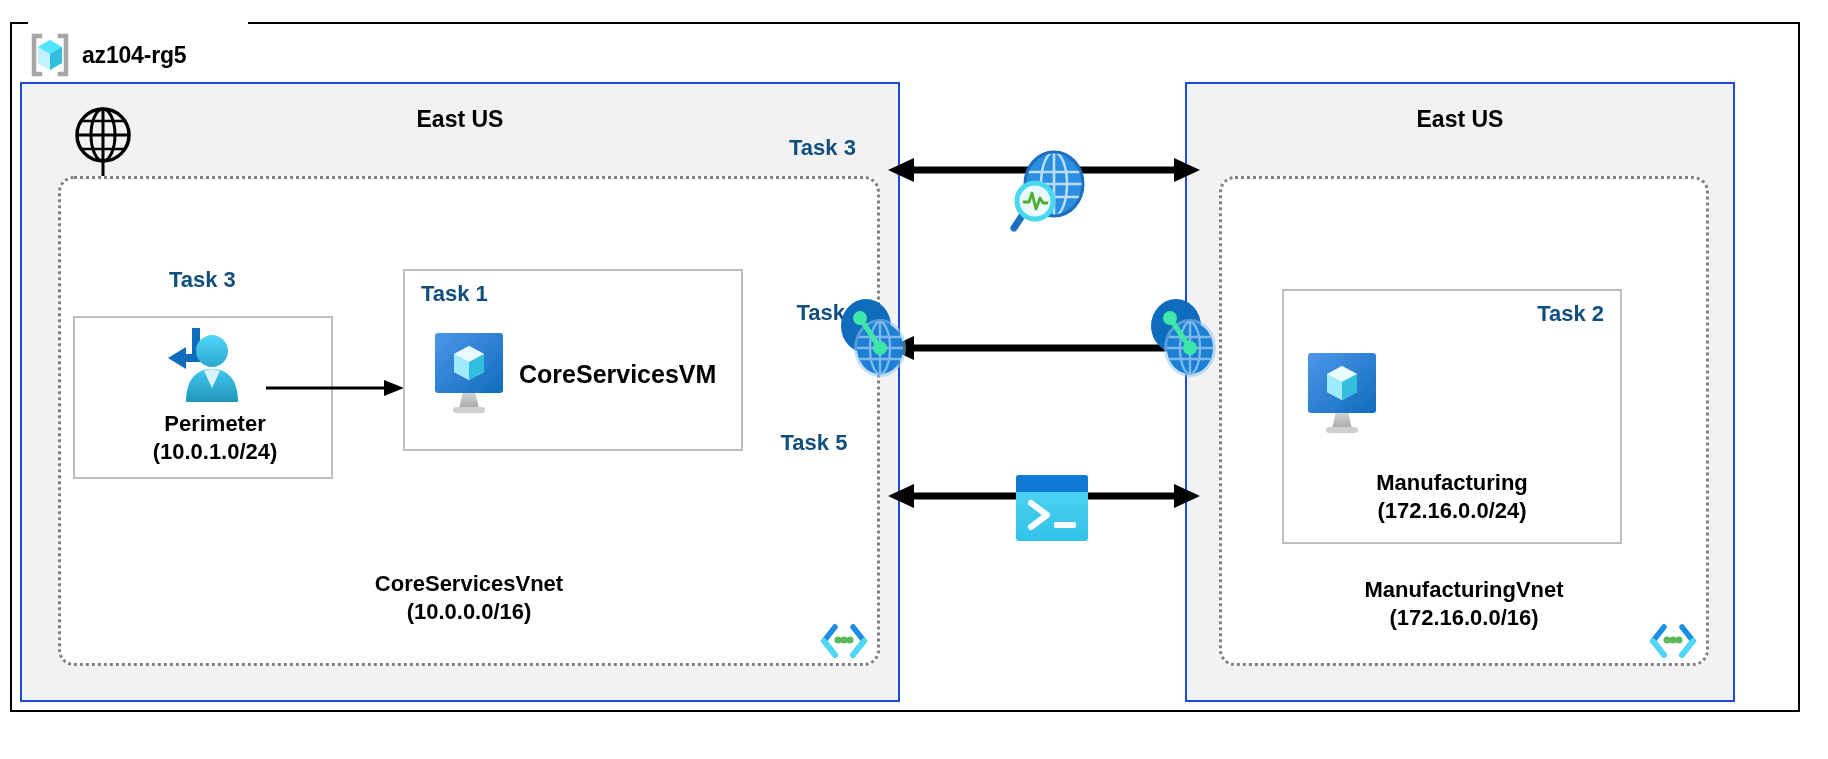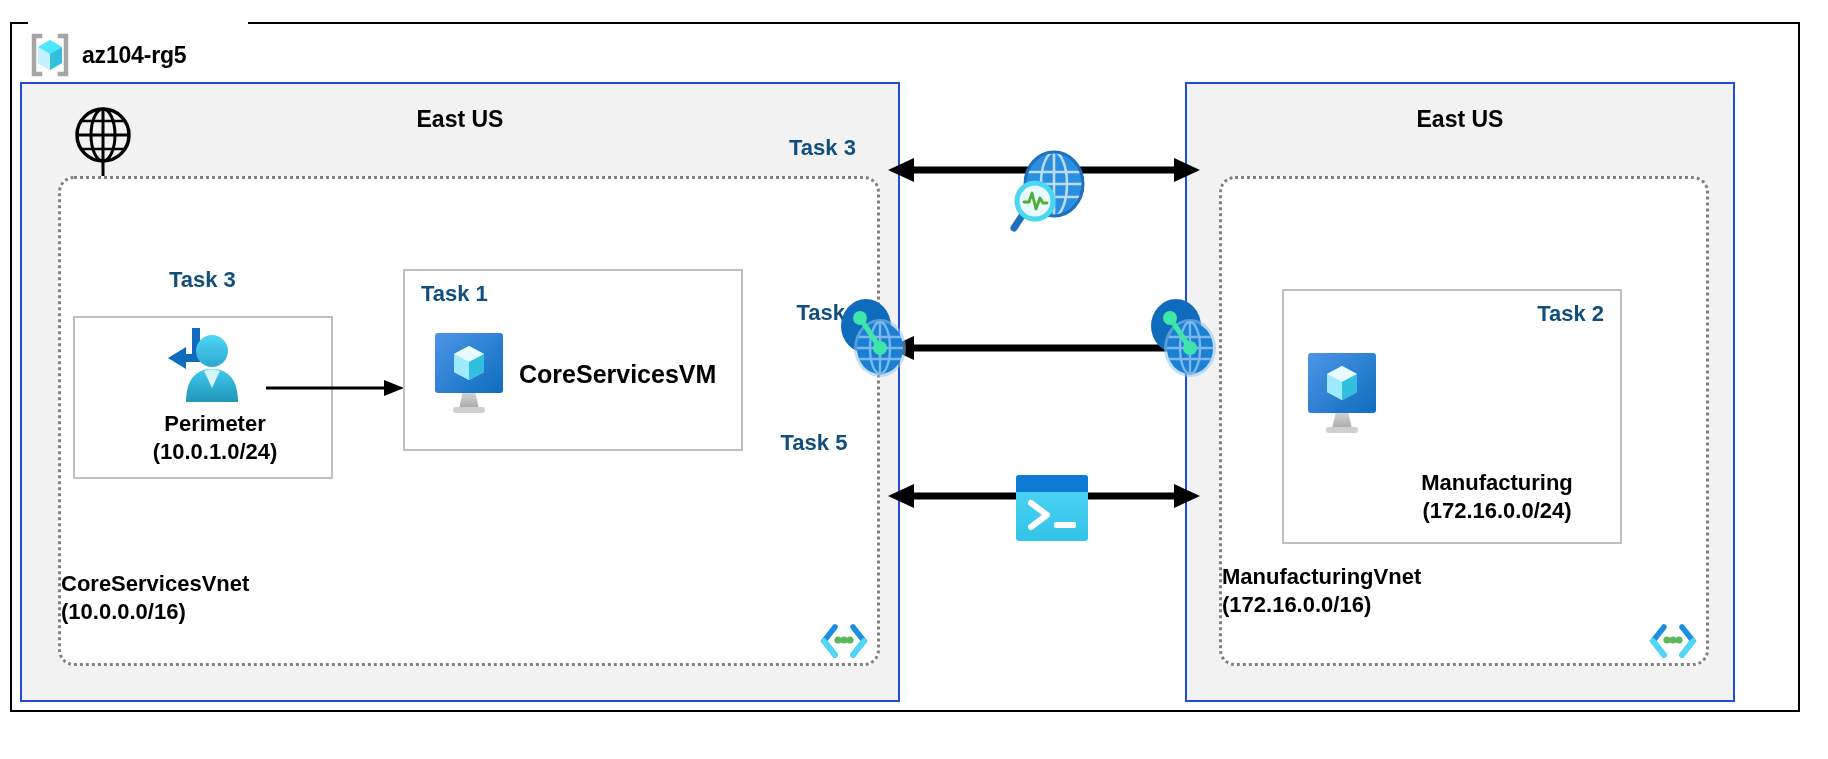--- a/index.html
+++ b/index.html
@@ -85,27 +85,28 @@
     border-radius: 16px;
     background: #ffffff;
     box-sizing: border-box;
   }
   .vnet-left  { left: 36px; top: 92px; width: 822px; height: 490px; }
   .vnet-right { left: 32px; top: 92px; width: 490px; height: 490px; }
 
   .vnet-caption {
     position: absolute;
     width: 100%;
+    text-align: center;
     font-size: 22px;
     font-weight: bold;
     line-height: 1.25;
     color: #000000;
   }
   .vnet-caption-left  { bottom: 38px; }
-  .vnet-caption-right { bottom: 45px; margin-top: 40px; }
+  .vnet-caption-right { bottom: 32px; margin-top: 40px; }
 
   
   .vnet-code-icon {
     position: absolute;
     right: 10px;
     bottom: 4px;
     width: 46px;
     height: 36px;
   }
 
@@ -329,21 +330,21 @@
               <rect x="20" y="76" width="32" height="6" rx="3" fill="#cfcfcf"></rect>
               <rect x="2" y="2" width="68" height="60" rx="3" fill="url(#gVM2)"></rect>
               <polygon points="36,15 51,23 51,41 36,49 21,41 21,23" fill="#c3f1ff"></polygon>
               <polygon points="36,15 51,23 36,31 21,23" fill="#e8fbff"></polygon>
               <polygon points="36,31 51,23 51,41 36,49" fill="#32bedd"></polygon>
               <polygon points="36,31 21,23 21,41 36,49" fill="#9eeaff"></polygon>
             </svg>
           </span>
         </div>
 
-        <div class="subnet-caption" style="bottom:18px;padding-left:45px;">
+        <div class="subnet-caption" style="bottom:18px;">
           <span>Manufacturing</span><br>
           <span>(172.16.0.0/24)</span>
         </div>
       </div>
 
       <div class="vnet-caption vnet-caption-right">
         <span>ManufacturingVnet</span><br>
         <span>(172.16.0.0/16)</span>
       </div>
 

